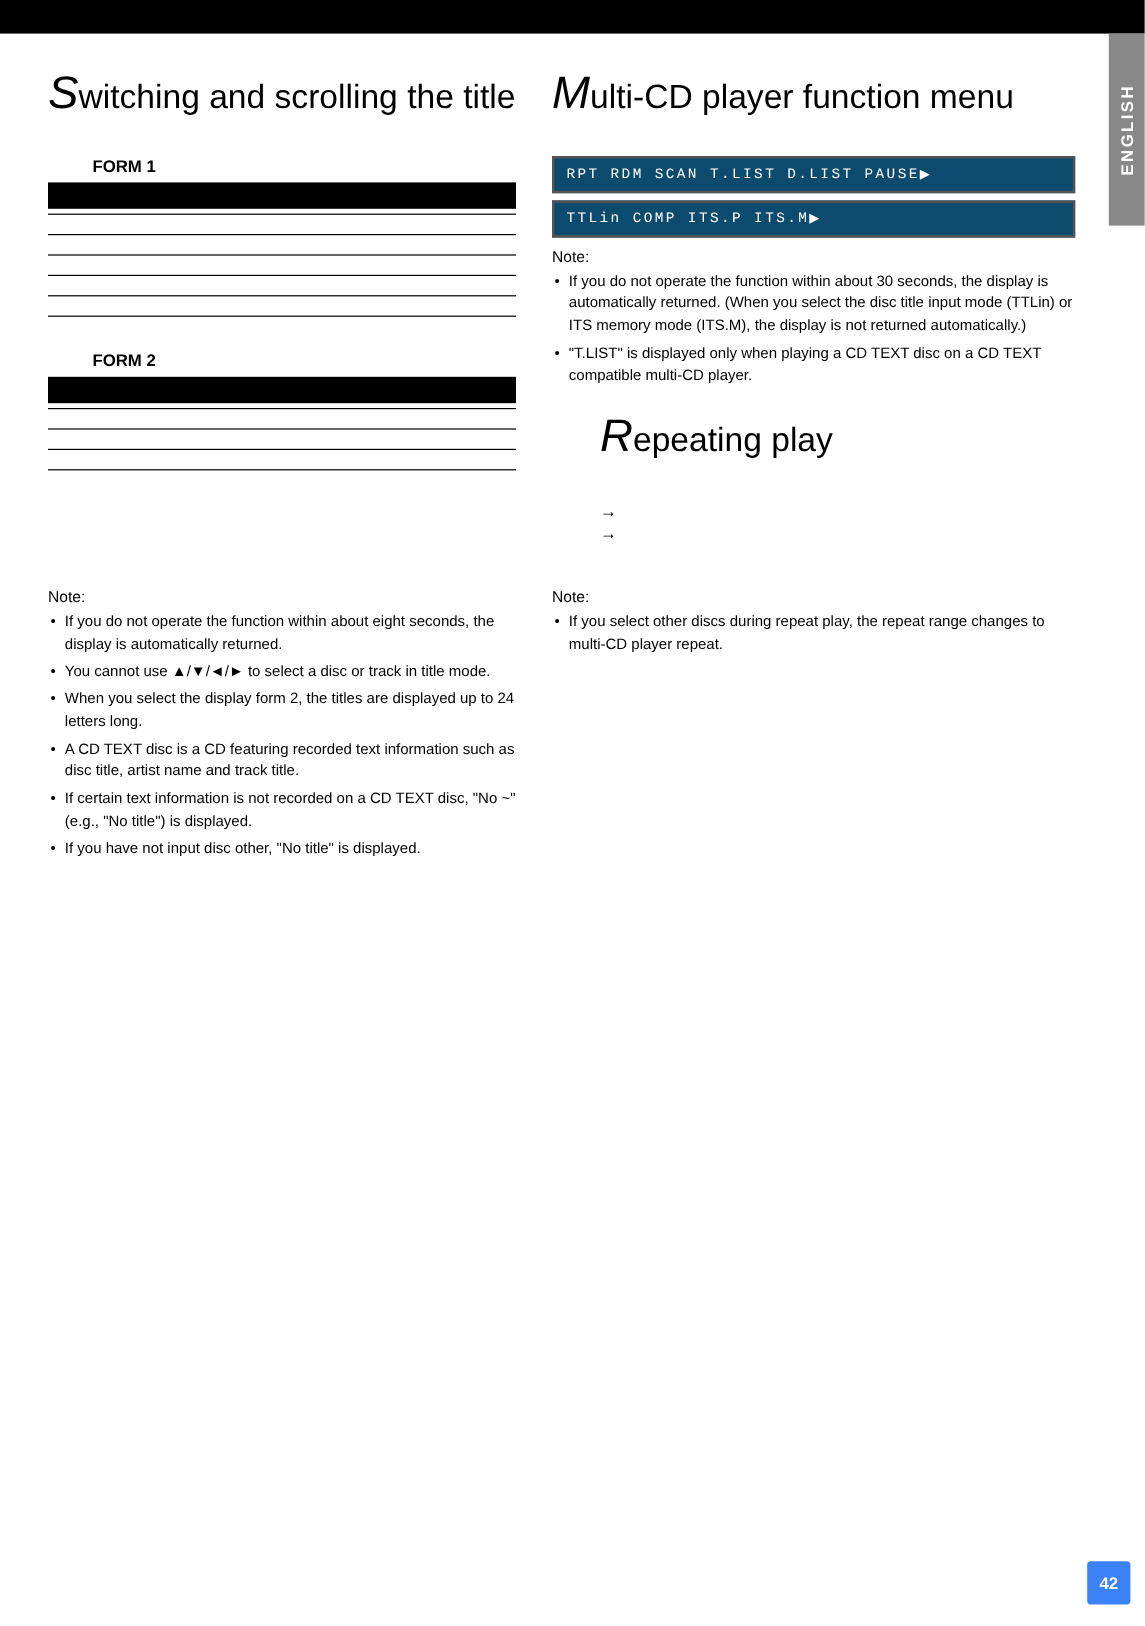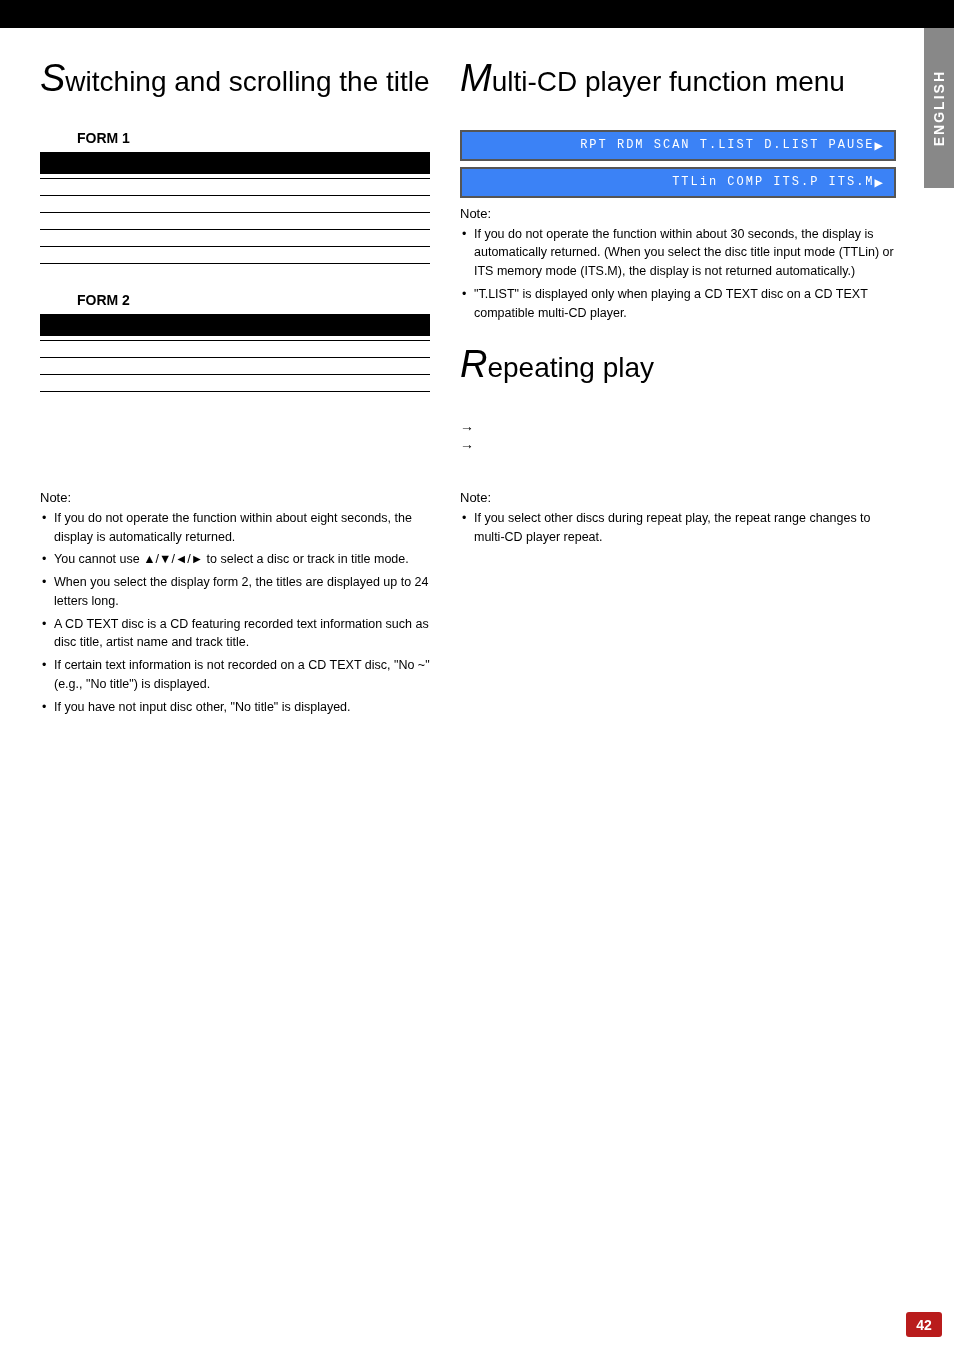--- a/index.html
+++ b/index.html
@@ -43,22 +43,22 @@
       letter-spacing: 2px;
       text-transform: uppercase;
     }
 
     
     .page-number {
       position: absolute;
       bottom: 18px;
       right: 12px;
       width: 36px;
-      height: 25px;
-      background: #b91c1c;
+      height: 36px;
+      background: #3b82f6;
       color: #fff;
       display: flex;
       align-items: center;
       justify-content: center;
       font-size: 14px;
       font-weight: bold;
       border-radius: 3px;
     }
 
     
@@ -90,31 +90,31 @@
       line-height: 1.2;
     }
 
     .section-title .big-letter {
       font-size: 38px;
       font-style: italic;
     }
 
     
     .lcd-display {
-      background: #3b82f6;
+      background: #0c4a6e;
       color: #fff;
       font-family: 'Courier New', monospace;
       font-size: 12px;
       padding: 5px 10px;
       border: 2px solid #555;
       margin-bottom: 6px;
       letter-spacing: 1px;
       display: flex;
       align-items: center;
-      justify-content: flex-end;
+      justify-content: flex-start;
     }
 
     .lcd-display .lcd-text {
       letter-spacing: 2px;
       font-size: 12px;
     }
 
     .lcd-arrow {
       font-size: 14px;
       color: #fff;
@@ -171,20 +171,21 @@
 
     .note-list li::before {
       content: '•';
       position: absolute;
       left: 2px;
     }
 
     
     .repeat-section {
       margin-top: 20px;
+      margin-left: 40px;
     }
 
     .repeat-arrows {
       margin-top: 30px;
       margin-bottom: 8px;
     }
 
     .repeat-arrows p {
       font-size: 14px;
       margin-bottom: 2px;

